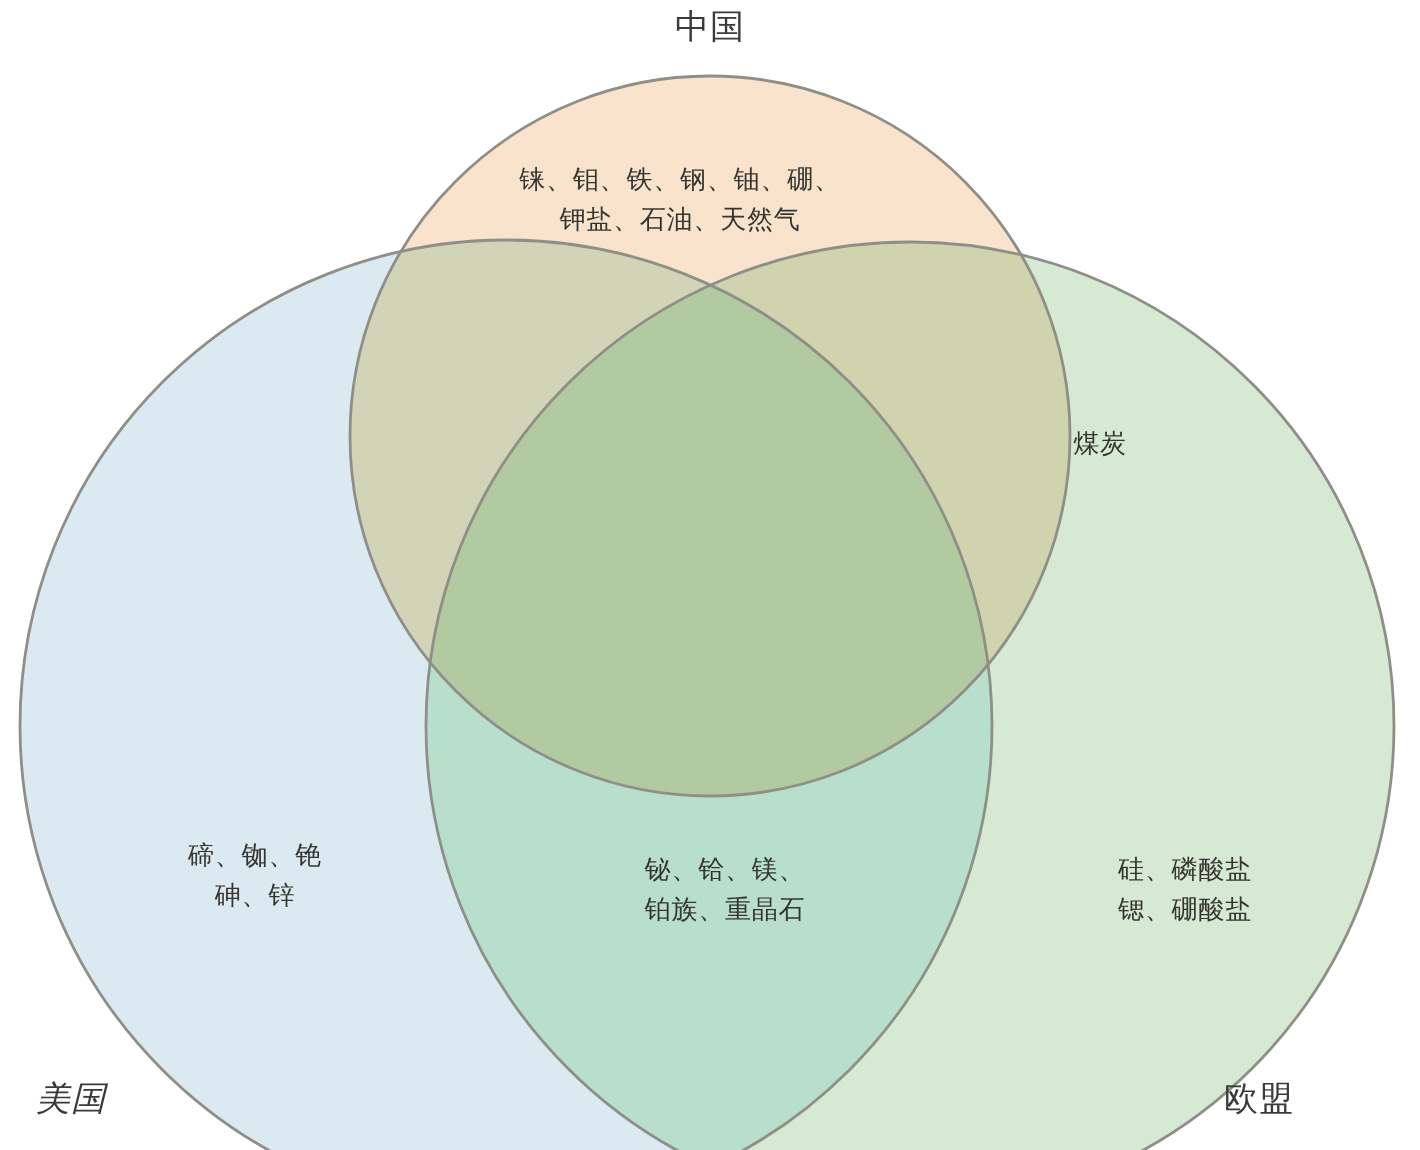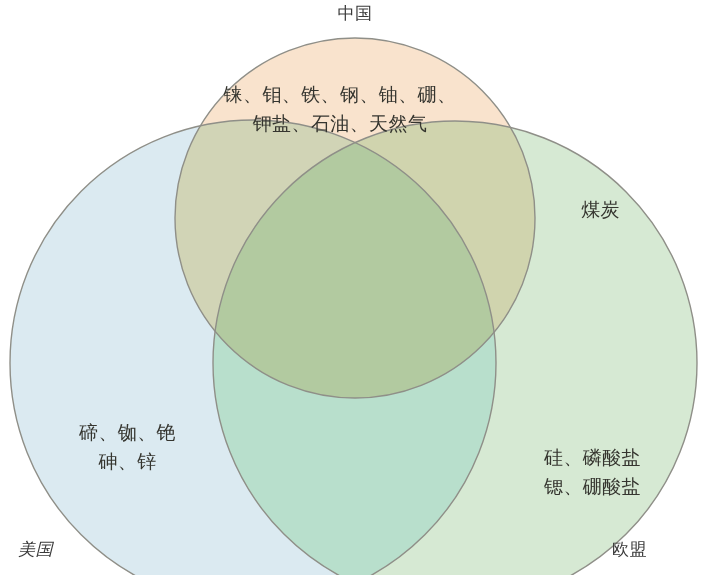--- a/index.html
+++ b/index.html
@@ -50,64 +50,63 @@
     text-align: left;
     font-style: italic;
   }
   #label-eu {
     left: 612px;
     top: 540px;
     text-align: right;
   }
   .region-text {
     position: absolute;
-    font-size: 19px;
+    font-size: 13px;
     line-height: 1.55;
     color: #35352f;
     text-align: center;
     letter-spacing: 0.4px;
     white-space: pre-line;
     font-family: "Liberation Sans", "DejaVu Sans", sans-serif;
     pointer-events: none;
   }
   #region-china-only {
     left: 175px;
     top: 80px;
     width: 330px;
   }
   #region-china-usa {
     left: 95px;
     top: 198px;
     width: 185px;
   }
   #region-china-eu {
     left: 480px;
-    top: 195px;
+    top: 212px;
     width: 140px;
-    text-align: right;
   }
   #region-center {
     left: 245px;
     top: 262px;
     width: 225px;
     line-height: 1.62;
   }
   #region-usa-only {
     left: 45px;
     top: 418px;
     width: 165px;
   }
   #region-usa-eu {
     left: 275px;
     top: 425px;
     width: 175px;
   }
   #region-eu-only {
     left: 505px;
-    top: 443px;
+    top: 425px;
     width: 175px;
   }
 </style>
 </head>
 <body>
 
 <div id="venn-root">
 
   <svg class="venn-canvas" viewBox="0 0 710 575" aria-hidden="true">
     <defs>
@@ -160,17 +159,19 @@
   <div class="region-text" id="region-china-only">铼、钼、铁、钢、铀、硼、
 钾盐、石油、天然气</div>
 
 
   <div class="region-text" id="region-china-eu">煤炭</div>
 
 
   <div class="region-text" id="region-usa-only">碲、铷、铯
 砷、锌</div>
 
+  <div class="region-text" id="region-usa-eu">铋、铪、镁、
+铂族、重晶石</div>
 
   <div class="region-text" id="region-eu-only">硅、磷酸盐
 锶、硼酸盐</div>
 
 </div>
 
 </body></html>

